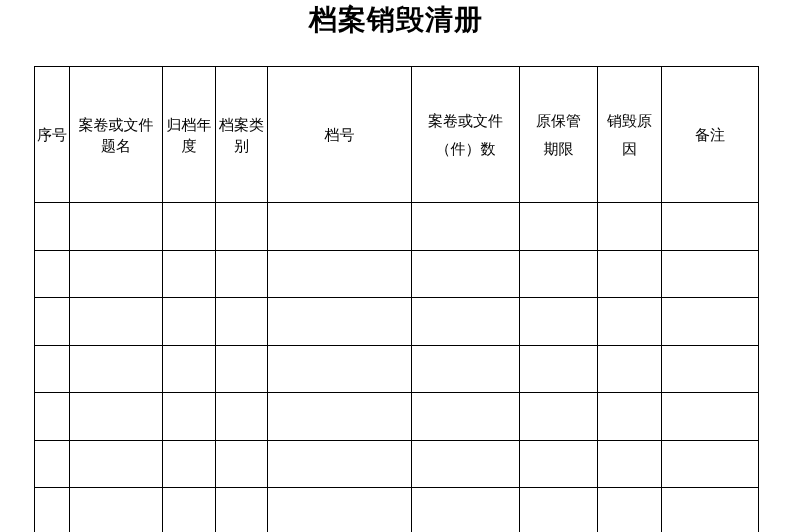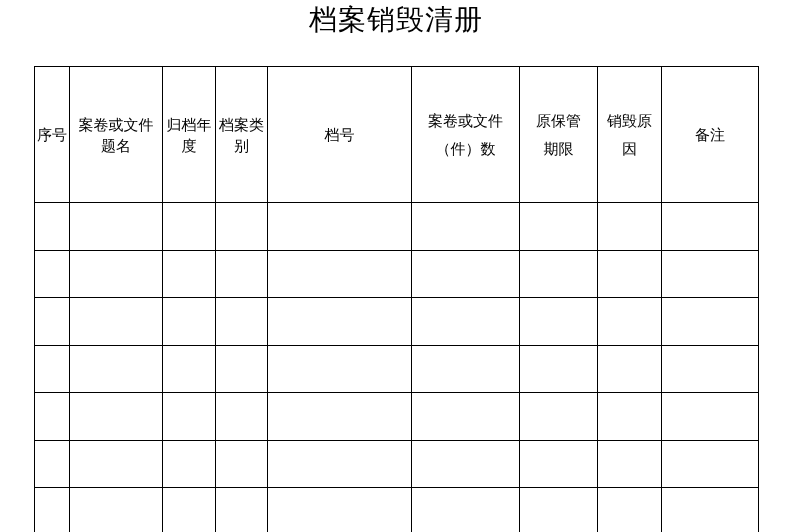--- a/index.html
+++ b/index.html
@@ -14,21 +14,21 @@
   }
   .doc-title {
     position: absolute;
     top: 1px;
     left: 0;
     width: 100%;
     text-align: center;
     font-size: 28px;
     line-height: 38px;
     letter-spacing: 1px;
-    font-weight: normal;
+    font-weight: bold;
     margin: 0;
   }
   table.destroy-table {
     position: absolute;
     left: 34px;
     top: 66px;
     border-collapse: collapse;
     table-layout: fixed;
     border-spacing: 0;
   }

